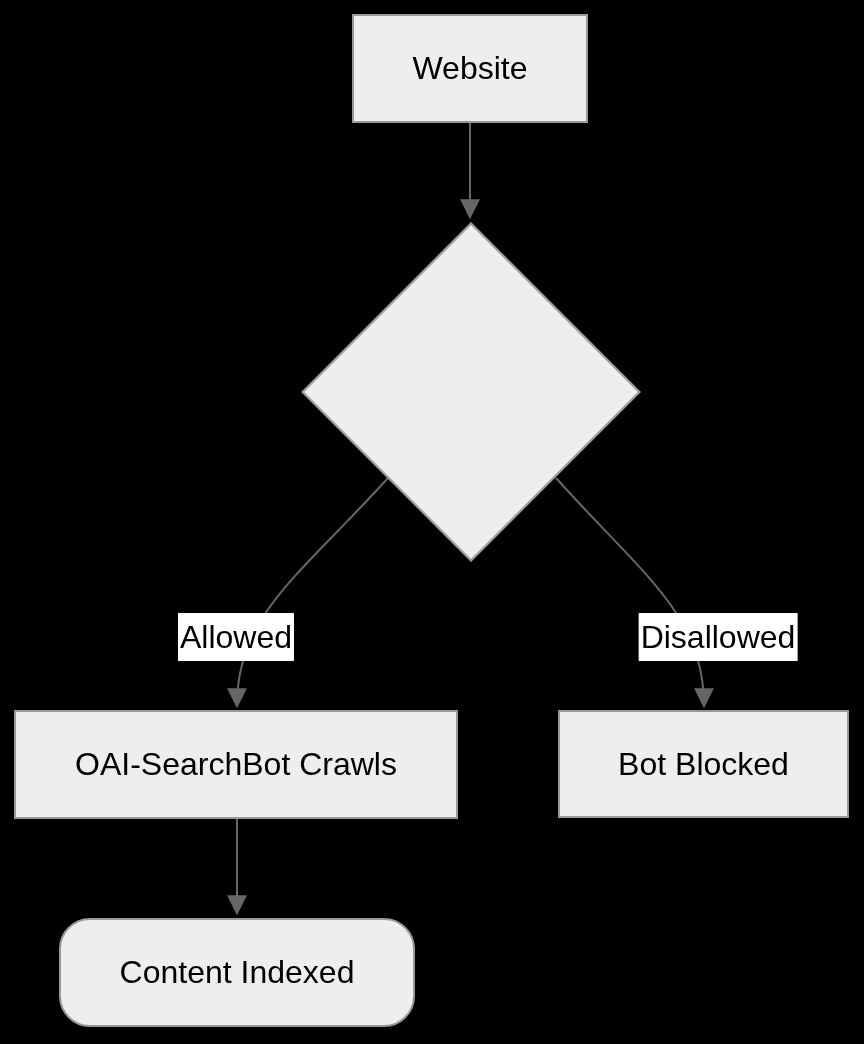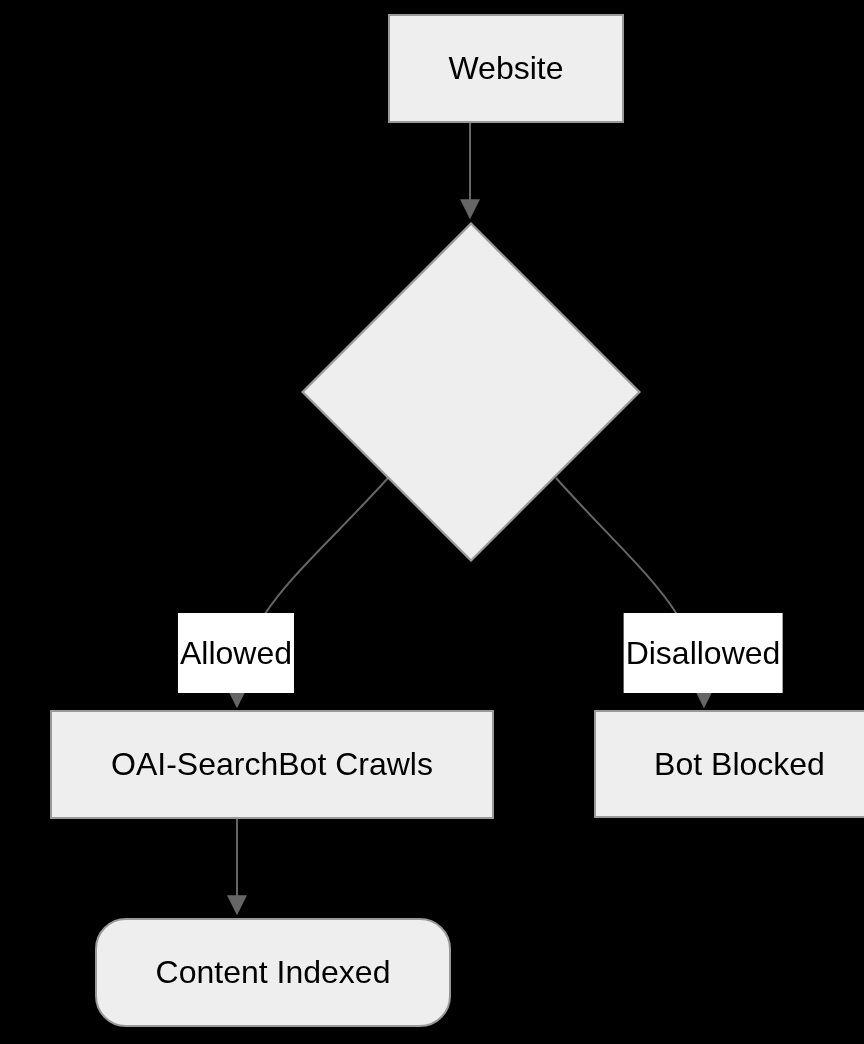--- a/index.html
+++ b/index.html
@@ -27,21 +27,20 @@
     box-sizing: border-box;
     background: #eeeeee;
     border: 2px solid #999999;
     display: flex;
     align-items: center;
     justify-content: center;
     font-size: 32px;
     color: #000000;
     white-space: nowrap;
     text-align: center;
-    margin-left: 36px;
   }
   #n-website        { left: 352px; top: 14px;  width: 236px; height: 109px; }
   #n-oai-crawls     { left: 14px;  top: 710px; width: 444px; height: 109px; }
   #n-bot-blocked    { left: 558px; top: 710px; width: 291px; height: 108px; }
   #n-content-indexed{ left: 59px;  top: 918px; width: 356px; height: 109px; border-radius: 31px; }
 
   .diamond-shape {
     position: absolute;
     left: 351px;
     top: 272px;
@@ -67,25 +66,25 @@
   }
   .edge-label {
     position: absolute;
     top: 613px;
     height: 48px;
     line-height: 48px;
     transform: translateX(-50%);
     background: #ffffff;
     color: #000000;
     font-size: 32px;
-    padding: 16px 2px;
+    padding: 0 2px;
     white-space: nowrap;
   }
   #lbl-allowed    { left: 236px; }
-  #lbl-disallowed { left: 703px; }
+  #lbl-disallowed { left: 718px; }
 </style>
 </head>
 <body>
 
 <div class="stage">
 
   <svg class="edges" viewBox="0 0 864 1044" xmlns="http://www.w3.org/2000/svg">
     <defs>
       <marker id="arrowhead" viewBox="0 0 12 12" refX="10" refY="6" markerWidth="10" markerHeight="10" orient="auto-start-reverse">
         <path d="M0 0 L12 6 L0 12 Z" fill="#666666"></path>

